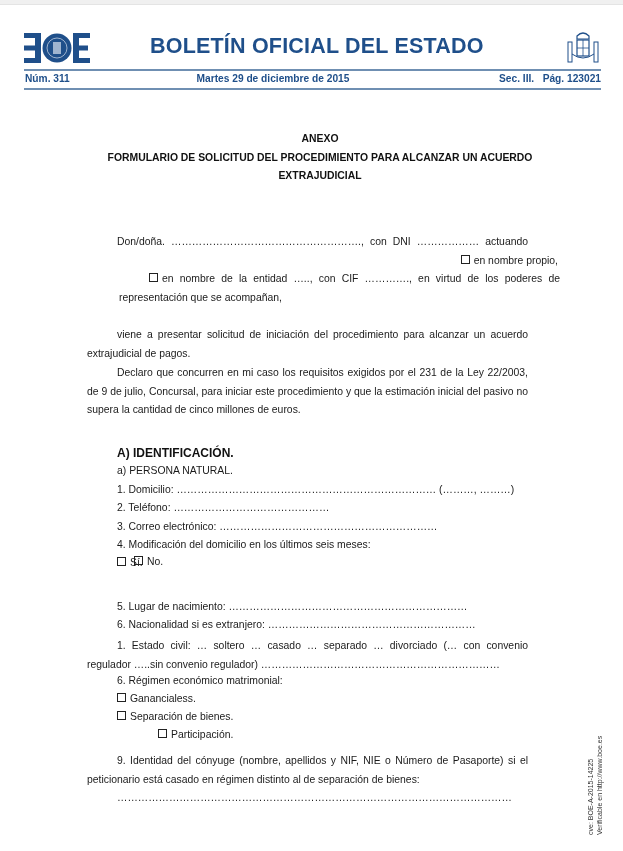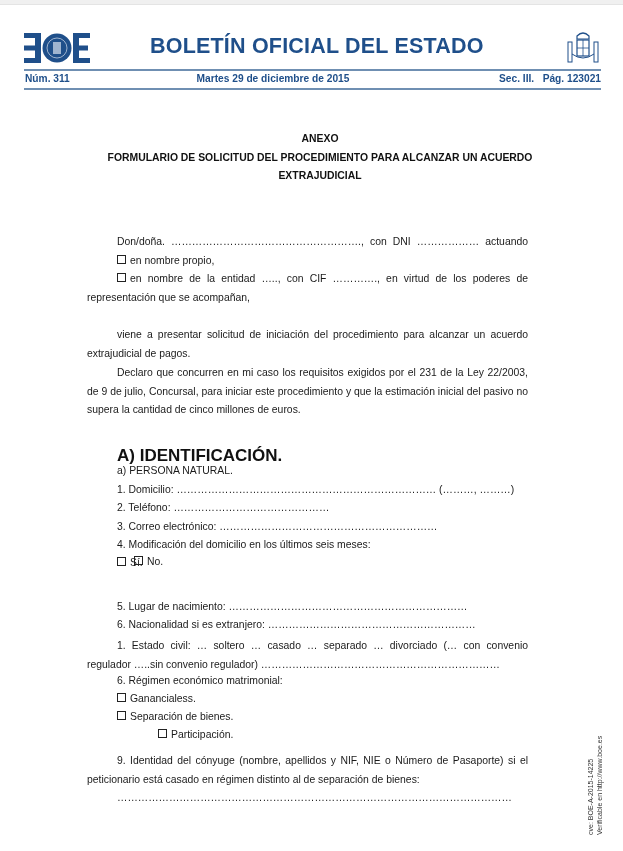--- a/index.html
+++ b/index.html
@@ -22,21 +22,21 @@
     .meta.date { left: 0; width: 546px; text-align: center; }
     .meta.sec { right: 22px; }
     .center-bold { position: absolute; left: 60px; width: 520px; text-align: center; font-weight: bold; font-size: 10.4px; color: #111; }
     .line { position: absolute; left: 87px; width: 441px; font-size: 10.4px; white-space: nowrap; color: #1a1a1a; }
     .ind { left: 117px; width: 411px; }
     .just { text-align: justify; text-align-last: justify; white-space: normal; }
     .para {
       position: absolute; left: 87px; width: 441px; font-size: 10.4px; line-height: 18.6px;
       text-align: justify; text-indent: 30px; color: #1a1a1a;
     }
-    .section-title { font-weight: bold; font-size: 17px; color: #111; }
+    .section-title { font-weight: bold; font-size: 12px; color: #111; }
     .box { display: inline-block; width: 7px; height: 7px; border: 1px solid #222; margin-right: 4px; vertical-align: 0px; }
     .side-note {
       position: absolute; left: 586px; top: 835px; transform-origin: 0 0; transform: rotate(-90deg);
       font-size: 7px; line-height: 9px; color: #333; white-space: nowrap;
     }
   </style>
 </head>
 <body>
 
 <div class="topbar"></div>
@@ -72,25 +72,25 @@
 <div class="meta date">Martes 29 de diciembre de 2015</div>
 <div class="meta sec" style="white-space:pre;">Sec. III.   Pág. 123021</div>
 <div class="rule r2"></div>
 
 <div class="center-bold" style="top:133px;">ANEXO</div>
 <div class="center-bold" style="top:152px;">FORMULARIO DE SOLICITUD DEL PROCEDIMIENTO PARA ALCANZAR UN ACUERDO</div>
 <div class="center-bold" style="top:170px;">EXTRAJUDICIAL</div>
 
 <div class="line ind just" style="top:236px; left:117px; width:411px;">Don/doña. ………………………………………………., con DNI ……………… actuando</div>
 
-<div class="line" style="top:255px; left:117px;">
+<div class="line" style="top:255px; left:117px;text-align:right;">
   <span class="box"></span><span>en nombre propio,</span>
 </div>
 
-<div class="para" style="top:270px;">
+<div class="para" style="top:270px;margin-left:32px;">
   <span class="box"></span><span>en nombre de la entidad ….., con CIF …………., en virtud de los poderes de representación que se acompañan,</span>
 </div>
 
 <div class="para" style="top:309px;margin-top:17px;">viene a presentar solicitud de iniciación del procedimiento para alcanzar un acuerdo extrajudicial de pagos.</div>
 
 <div class="para" style="top:364px;">Declaro que concurren en mi caso los requisitos exigidos por el 231 de la Ley 22/2003, de 9 de julio, Concursal, para iniciar este procedimiento y que la estimación inicial del pasivo no supera la cantidad de cinco millones de euros.</div>
 
 <div class="line section-title" style="top:446px; left:117px;">A) IDENTIFICACIÓN.</div>
 <div class="line" style="top:465px; left:117px;">a) PERSONA NATURAL.</div>
 <div class="line" style="top:484px; left:117px;">1. Domicilio: ………………………………………………………………… (………, ………)</div>

